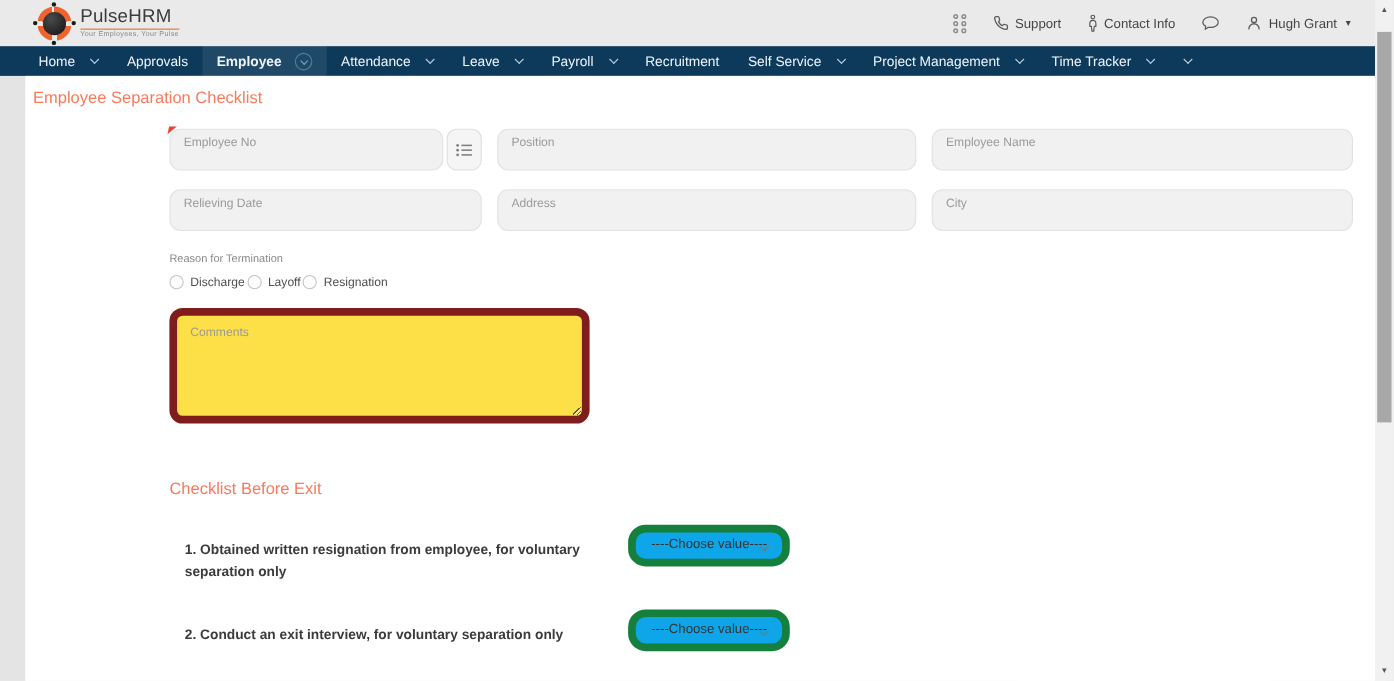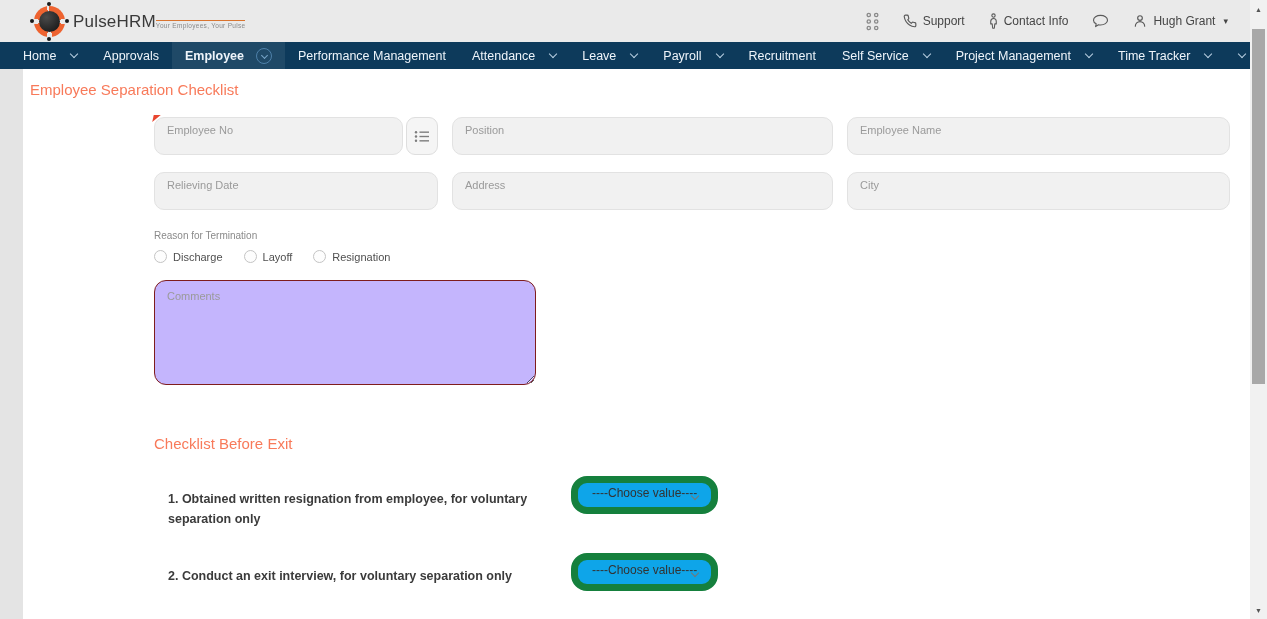--- a/index.html
+++ b/index.html
@@ -24,32 +24,32 @@
       #ee6330 190deg 260deg,#eaeaea 260deg 280deg,
       #ee6330 280deg 350deg,#eaeaea 350deg 360deg);
   }
   .logo::after { content:""; position:absolute; left:5px; top:5px; width:21px; height:21px;
     border-radius:50%; background:radial-gradient(circle at 35% 30%, #4a4a4a, #111); }
   .logo .dot { position:absolute; width:4px; height:4px; border-radius:50%; background:#1a1a1a; }
   .logo .d1 { left:13px; top:-4px; }
   .logo .d2 { left:-4px; top:13px; }
   .logo .d3 { right:-4px; top:13px; }
   .logo .d4 { left:13px; bottom:-4px; }
-  .brand-text { display:flex; line-height:1;align-items:flex-end; }
+  .brand-text { display:flex; flex-direction:column; line-height:1; }
   .brand-name { font-size:17px; color:#3a3a3a; letter-spacing:.2px; }
   .brand-tag { font-size:6.5px; color:#8a8a8a; margin-top:3px; border-top:1px solid #d9742f; padding-top:2px; letter-spacing:.3px;}
 
   .top-actions { display:flex; align-items:center; gap:24px; font-size:12px; color:#464646; }
   .top-item { display:flex; align-items:center; gap:6px; cursor:pointer; }
   .caret-down { font-size:9px; color:#444; margin-left:2px; }
 
   
   .nav {
     height:27px; background:#0d3a5b; display:flex; align-items:center;
-    padding-left:10px; color:#eef4fa; font-size:12.5px; white-space:nowrap;
+    padding-left:22px; color:#eef4fa; font-size:12.5px; white-space:nowrap;
   }
   .nav-item { display:flex; align-items:center; height:27px; padding:0 13px; cursor:pointer; }
   .nav-item.active { font-weight:bold; background:rgba(255,255,255,.08); }
   .nav-chev {
     display:inline-block; width:6px; height:6px; margin-left:15px; margin-top:-3px;
     border-left:1.5px solid #b9cfe2; border-bottom:1.5px solid #b9cfe2;
     transform:rotate(-45deg);
   }
   .circle-chev { position:relative; width:16px; height:16px; margin-left:12px;
     border:1px solid #4e81aa; border-radius:50%; }
@@ -74,28 +74,28 @@
   .req-mark { position:absolute; left:-1px; top:-2px; width:0; height:0;
     border-top:7px solid #e8452f; border-right:7px solid transparent; transform:skewX(-12deg); }
 
   .lookup-btn {
     width:32px; height:38px; background:#f5f5f5; border:1px solid #dedede; border-radius:9px;
     display:flex; align-items:center; justify-content:center; cursor:pointer;
   }
 
   .reason { margin-top:20px; }
   .reason-label { font-size:10px; color:#8a8a8a; }
-  .radio-row { display:flex; align-items:center; gap:21px; margin-top:9px; }
+  .radio-row { display:flex; align-items:center; gap:2px; margin-top:9px; }
   .radio-opt { display:flex; align-items:center; gap:6px; cursor:pointer; }
   .radio-circle { width:13px; height:13px; border-radius:50%; border:1px solid #c4c4c4; background:#fdfdfd; }
   .radio-text { font-size:11px; color:#4f4f4f; }
 
   .comments { margin-top:17px; }
   .comments textarea {
-    width:382px; height:105px; background:#c4b5fd; border:1px solid #7f1d1d; border-radius:12px;
+    width:382px; height:105px; background:#fde047; border:7px solid #7f1d1d; border-radius:12px;
     padding:9px 12px; font-size:11px; color:#444; resize:both; outline:none;
     font-family:"Liberation Sans", sans-serif;
   }
   .comments textarea::placeholder { color:#9a9a9a; }
 
   .checklist-title { margin-top:46px; font-size:15px; color:#f87a5a; }
   .check-row { display:flex; align-items:flex-start; margin-top:24px; min-height:38px; }
   .check-label { width:402px; padding:13px 0 0 14px; font-size:12.5px; font-weight:bold; color:#3b3b3b; line-height:1.6; }
   .select-box { position:relative; width:147px; height:38px; margin-left:15px;
     background:#0ea5e9; border:7px solid #15803d; border-radius:16px; cursor:pointer; flex:none; }
@@ -183,23 +183,20 @@
         <i class="nav-chev"></i>
     </span>
     <span class="nav-item">
       <span>Approvals</span>
     </span>
     <span class="nav-item active">
       <span>Employee</span>
       <span class="circle-chev">
           <i></i>
         </span>
-    </span>
-    <span class="nav-item">
-      <span>Performance Management</span>
     </span>
     <span class="nav-item">
       <span>Attendance</span>
         <i class="nav-chev"></i>
     </span>
     <span class="nav-item">
       <span>Leave</span>
         <i class="nav-chev"></i>
     </span>
     <span class="nav-item">

